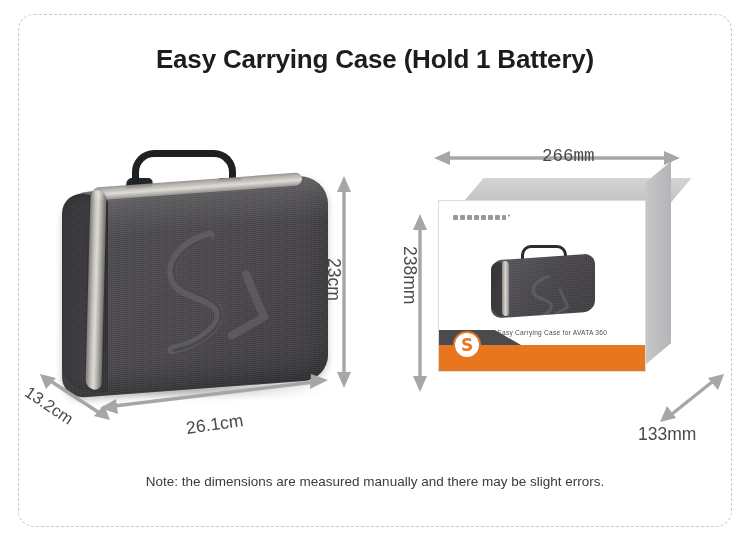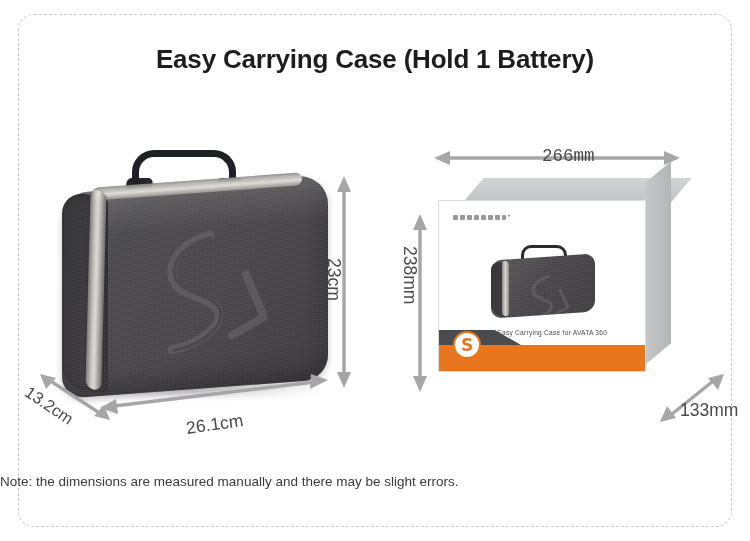--- a/index.html
+++ b/index.html
@@ -17,21 +17,21 @@
   }
 
   
   .title{
     position:absolute;left:0;top:44px;width:750px;text-align:center;
     font-size:26px;font-weight:bold;color:#1d1d1d;letter-spacing:-0.2px;
   }
 
   
   .note{
-    position:absolute;left:0;top:474px;width:750px;text-align:left;
+    position:absolute;left:0;top:474px;width:750px;text-align:center;
     font-size:13.5px;color:#3b3b3b;
   }
 
   
   .case-wrap{position:absolute;left:62px;top:150px;width:280px;height:265px;}
 
   
   .case-shadow{
     position:absolute;left:6px;top:232px;width:258px;height:18px;
     background:radial-gradient(ellipse at 50% 50%, rgba(60,60,60,.22) 0%, rgba(60,60,60,0) 72%);
@@ -309,16 +309,16 @@
     <polygon class="ahead" points="8,0 1,16 15,16"></polygon>
     <polygon class="ahead" points="8,178 1,162 15,162"></polygon>
   </svg>
   <div class="dim-label" style="left:420px;top:246px;transform:rotate(90deg);transform-origin:left top;">238mm</div>
 
   <svg class="arrow" style="left:660px;top:372px;" width="64" height="52">
     <line class="ashaft" x1="52" y1="10" x2="12" y2="42"></line>
     <polygon class="ahead" points="64,2 48,6 58,18"></polygon>
     <polygon class="ahead" points="0,50 16,46 7,34"></polygon>
   </svg>
-  <div class="dim-label" style="left:638px;top:400px;margin-left:42px;">133mm</div>
+  <div class="dim-label" style="left:638px;top:424px;">133mm</div>
 
   <div class="note">Note: the dimensions are measured manually and there may be slight errors.</div>
 </div>
 
 </body></html>

